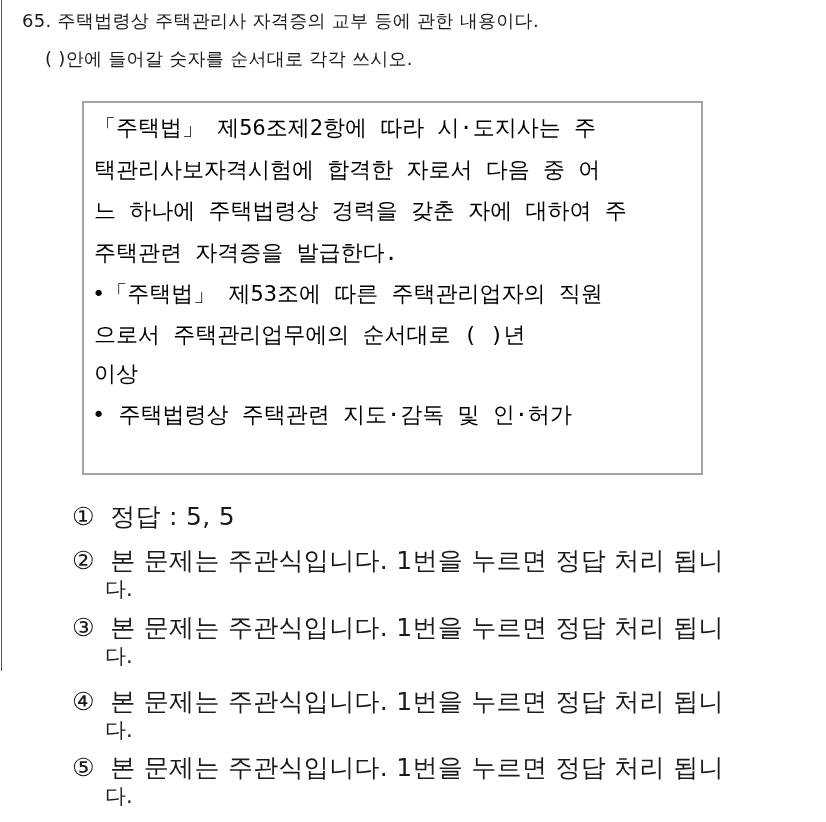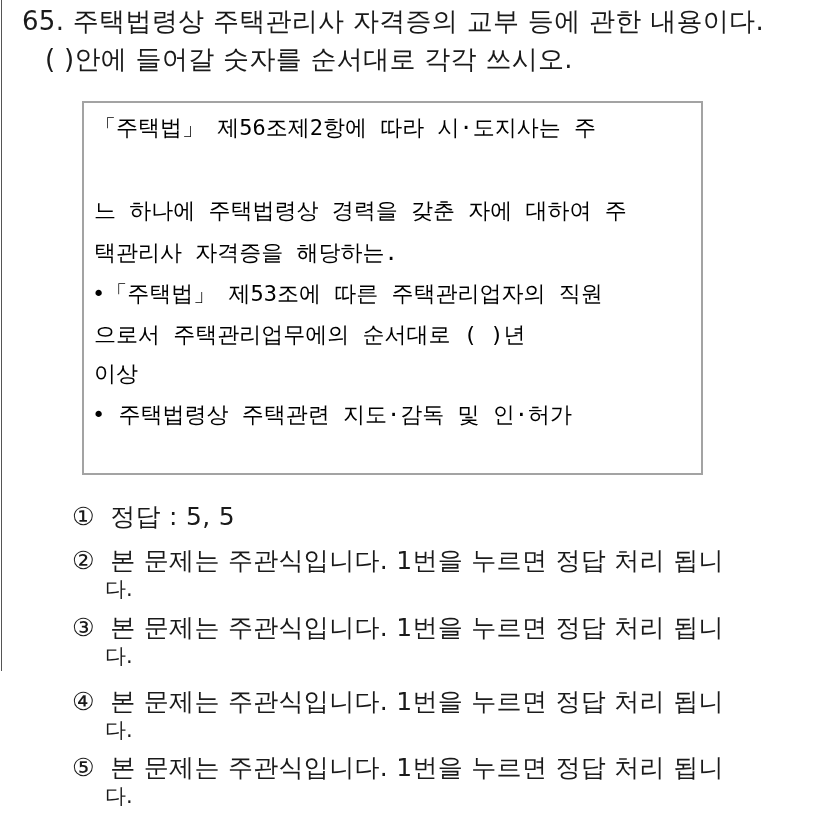--- a/index.html
+++ b/index.html
@@ -6,21 +6,21 @@
     body {
       width: 826px; height: 822px; position: relative; overflow: hidden;
       font-family: "DejaVu Sans", "Liberation Sans", sans-serif;
       color: #1a1a1a;
     }
     .left-rule {
       position: absolute; left: 1px; top: 0; width: 1px; height: 671px;
       background: #555;
     }
     .q-line {
-      position: absolute; left: 22px; font-size: 26px; line-height: 30px;
+      position: absolute; left: 22px; font-size: 18px; line-height: 30px;
       white-space: nowrap; letter-spacing: 0.3px;
     }
     .q1 { top: 6px; }
     .q2 { top: 44px; left: 45px; }
     .passage {
       position: absolute; left: 82px; top: 101px; width: 621px; height: 374px;
       border: 2px solid #a3a3a3; box-sizing: border-box;
       font-family: "DejaVu Sans Mono", "Liberation Mono", monospace;
       color: #000;
     }
@@ -37,22 +37,23 @@
 </head>
 <body>
 
 <div class="left-rule"></div>
 
 <div class="q-line q1">65. 주택법령상 주택관리사 자격증의 교부 등에 관한 내용이다.</div>
 <div class="q-line q2">( )안에 들어갈 숫자를 순서대로 각각 쓰시오.</div>
 
 <div class="passage">
   <div class="p-line" style="left:10px;top:10px">「주택법」 제56조제2항에 따라 시·도지사는 주</div>
+  <div class="p-line" style="left:10px;top:52px">택관리사보자격시험에 합격한 자로서 다음 중 어</div>
   <div class="p-line" style="left:10px;top:93px">느 하나에 주택법령상 경력을 갖춘 자에 대하여 주</div>
-  <div class="p-line" style="left:10px;top:135px">택관리사 자격증을 해당하는.</div>
+  <div class="p-line" style="left:10px;top:135px">주택관련 자격증을 발급한다.</div>
   <div class="p-line" style="left:8px;top:176px">•「주택법」 제53조에 따른 주택관리업자의 직원</div>
   <div class="p-line" style="left:10px;top:217px"> 으로서 주택관리업무에의 순서대로 (    )년</div>
   <div class="p-line" style="left:10px;top:256px">  이상</div>
   <div class="p-line" style="left:8px;top:297px">• 주택법령상 주택관련 지도·감독 및 인·허가</div>
 </div>
 
 <div class="choice" style="top:502px">
   <span class="num">①</span>
   <span>정답 : 5, 5</span>
 </div>

